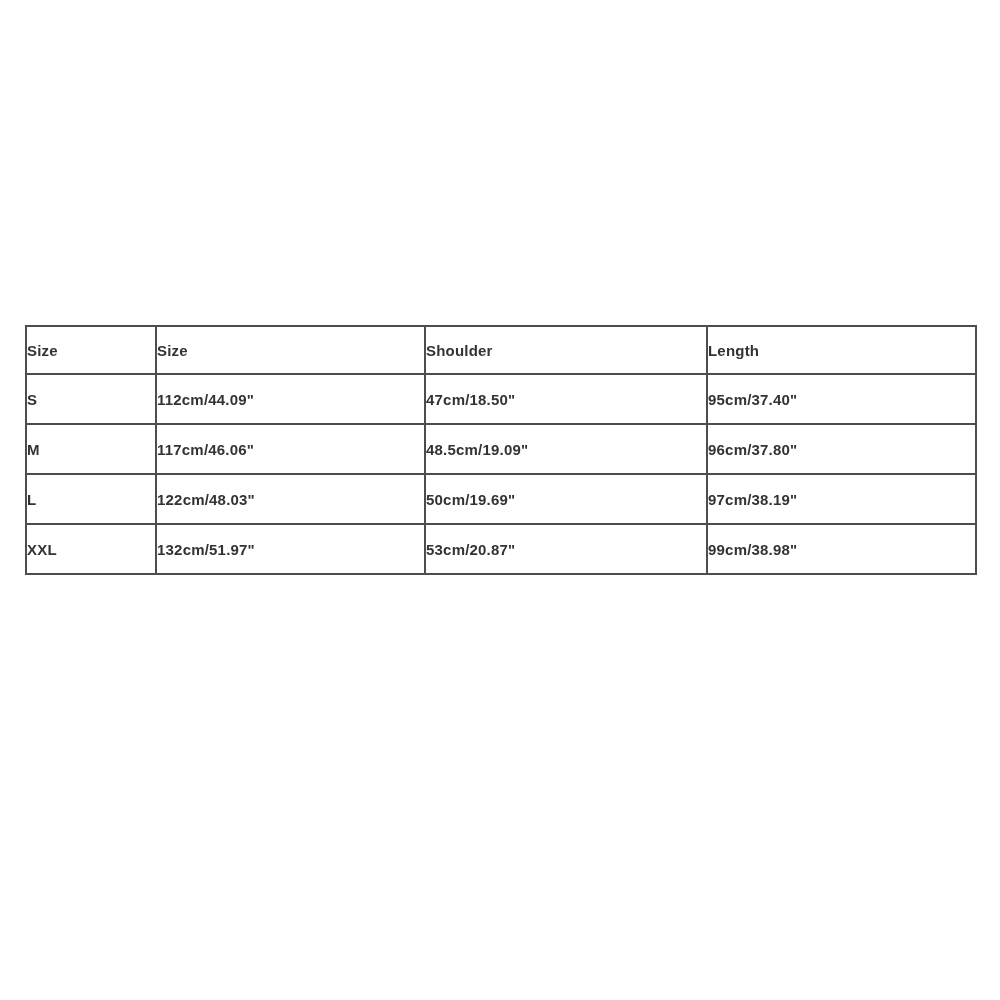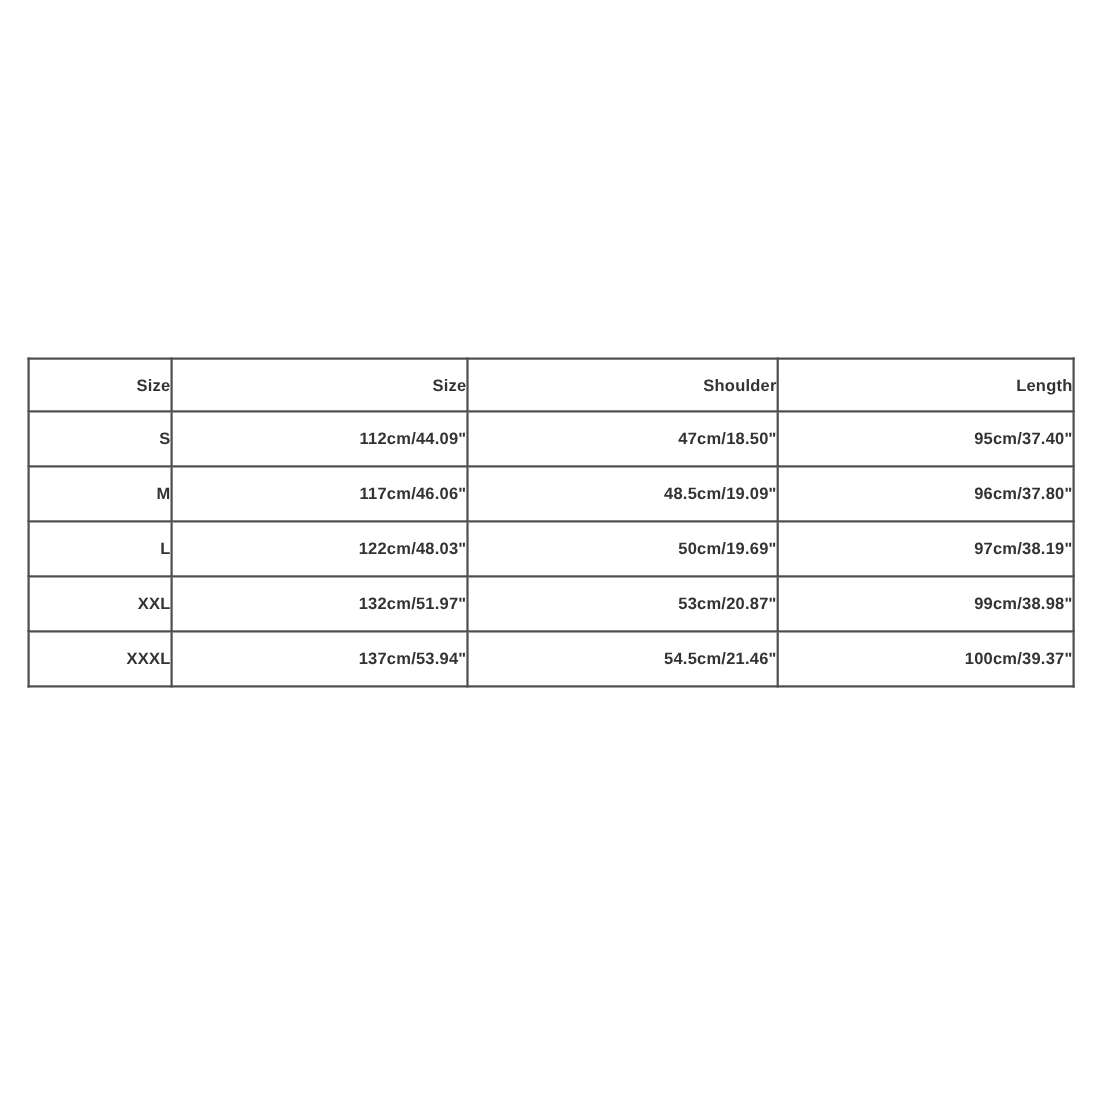--- a/index.html
+++ b/index.html
@@ -20,21 +20,21 @@
     position: absolute;
     left: 25px;
     top: 325px;
     width: 950px;
     border-collapse: collapse;
     table-layout: fixed;
   }
   table.size-table th,
   table.size-table td {
     border: 2px solid #4d4d4d;
-    text-align: right;
+    text-align: left;
     vertical-align: middle;
     font-size: 15px;
     font-weight: bold;
     color: #333333;
     letter-spacing: 0.2px;
     padding: 0;
     background: #ffffff;
   }
   table.size-table thead tr { height: 48px; }
   table.size-table tbody tr { height: 50px; }
@@ -80,21 +80,15 @@
         <td>122cm/48.03"</td>
         <td>50cm/19.69"</td>
         <td>97cm/38.19"</td>
       </tr>
       <tr>
         <td>XXL</td>
         <td>132cm/51.97"</td>
         <td>53cm/20.87"</td>
         <td>99cm/38.98"</td>
       </tr>
-      <tr>
-        <td>XXXL</td>
-        <td>137cm/53.94"</td>
-        <td>54.5cm/21.46"</td>
-        <td>100cm/39.37"</td>
-      </tr>
     </tbody>
   </table>
 </div>
 
 </body></html>

